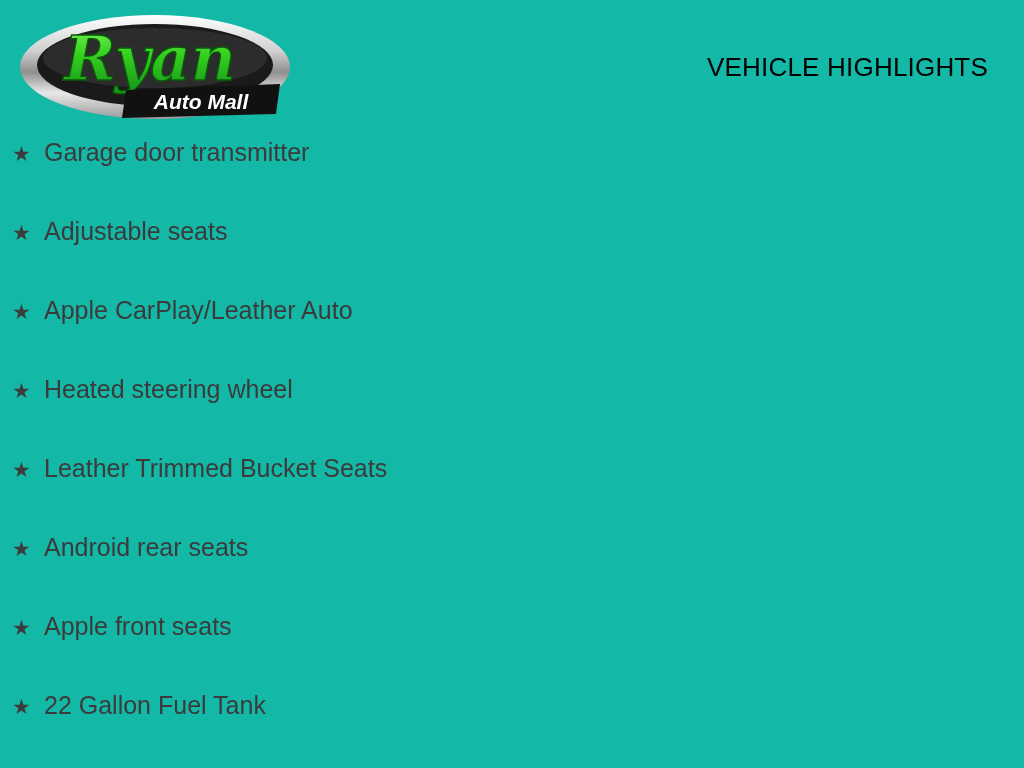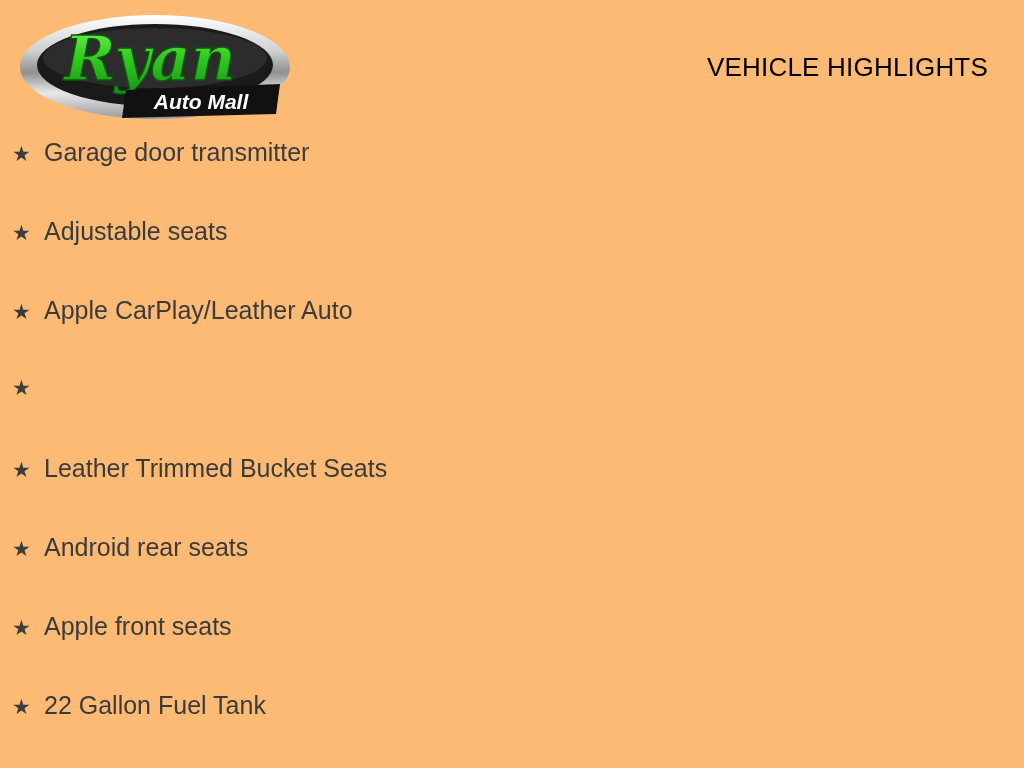--- a/index.html
+++ b/index.html
@@ -9,21 +9,21 @@
     height: 768px;
     background: #ffffff;
     font-family: "Liberation Sans", sans-serif;
     overflow: hidden;
   }
 
   .page {
     position: relative;
     width: 1024px;
     height: 768px;
-    background: #fdba74;
+    background: #14b8a6;
   }
 
   
   .header {
     position: relative;
     height: 130px;
   }
 
   .logo {
     position: absolute;
@@ -130,20 +130,21 @@
     <li class="highlight-item">
       <span class="star-icon">★</span>
       <span class="highlight-label">Adjustable seats</span>
     </li>
     <li class="highlight-item">
       <span class="star-icon">★</span>
       <span class="highlight-label">Apple CarPlay/Leather Auto</span>
     </li>
     <li class="highlight-item">
       <span class="star-icon">★</span>
+      <span class="highlight-label">Heated steering wheel</span>
     </li>
     <li class="highlight-item">
       <span class="star-icon">★</span>
       <span class="highlight-label">Leather Trimmed Bucket Seats</span>
     </li>
     <li class="highlight-item">
       <span class="star-icon">★</span>
       <span class="highlight-label">Android rear seats</span>
     </li>
     <li class="highlight-item">

